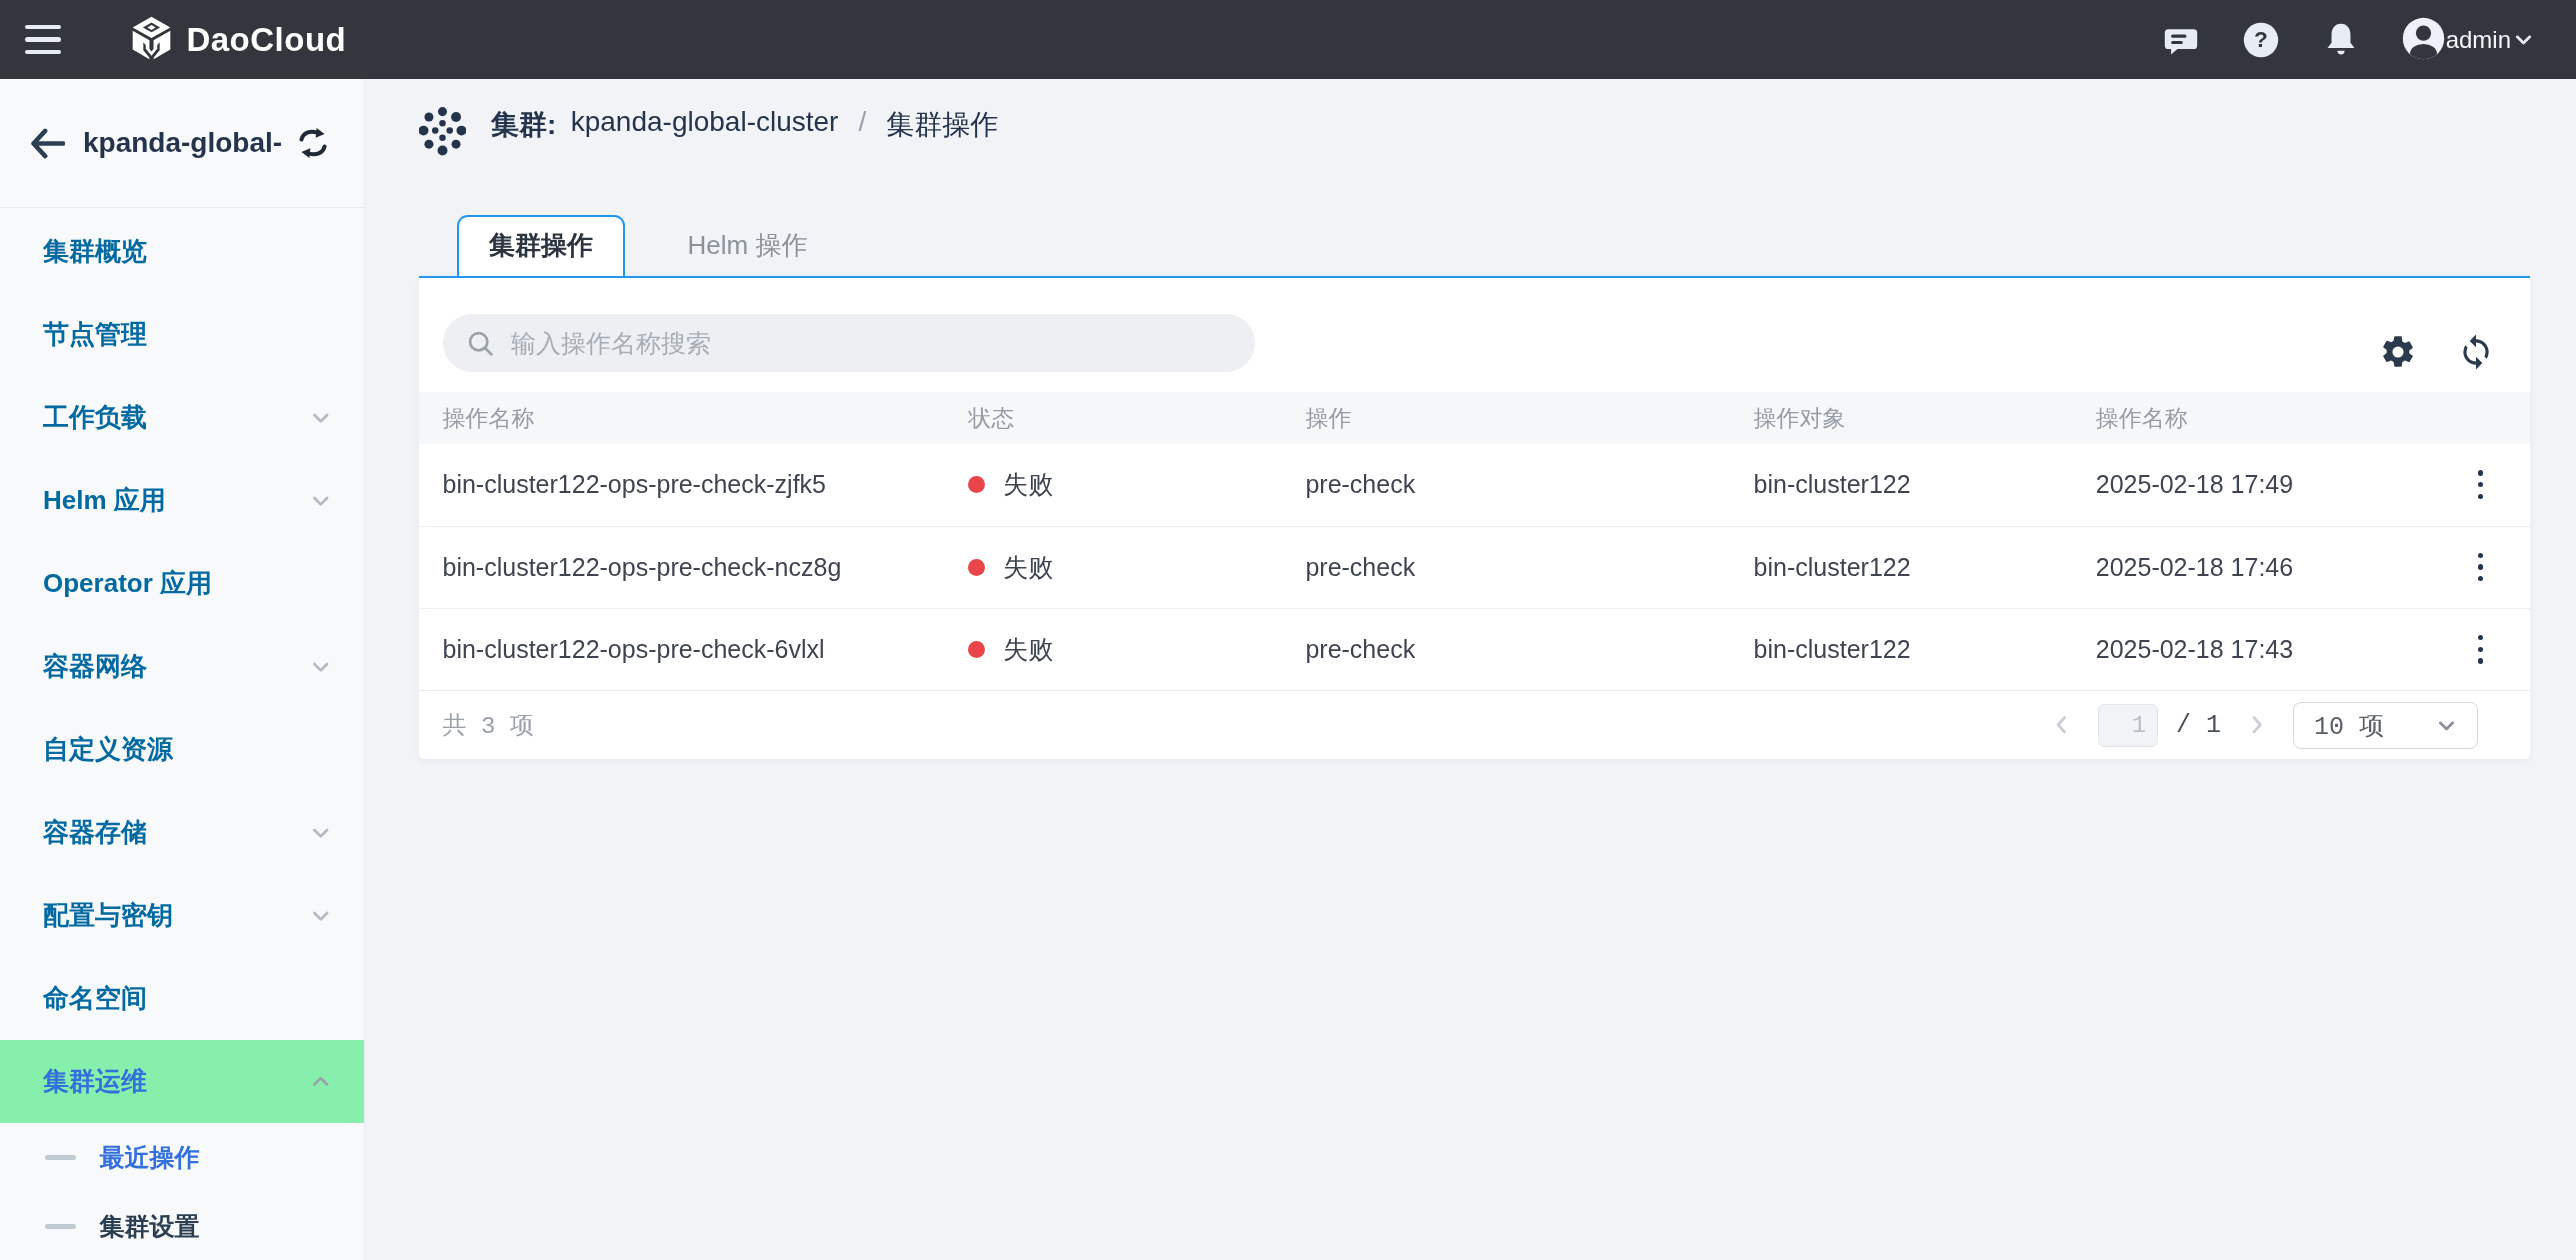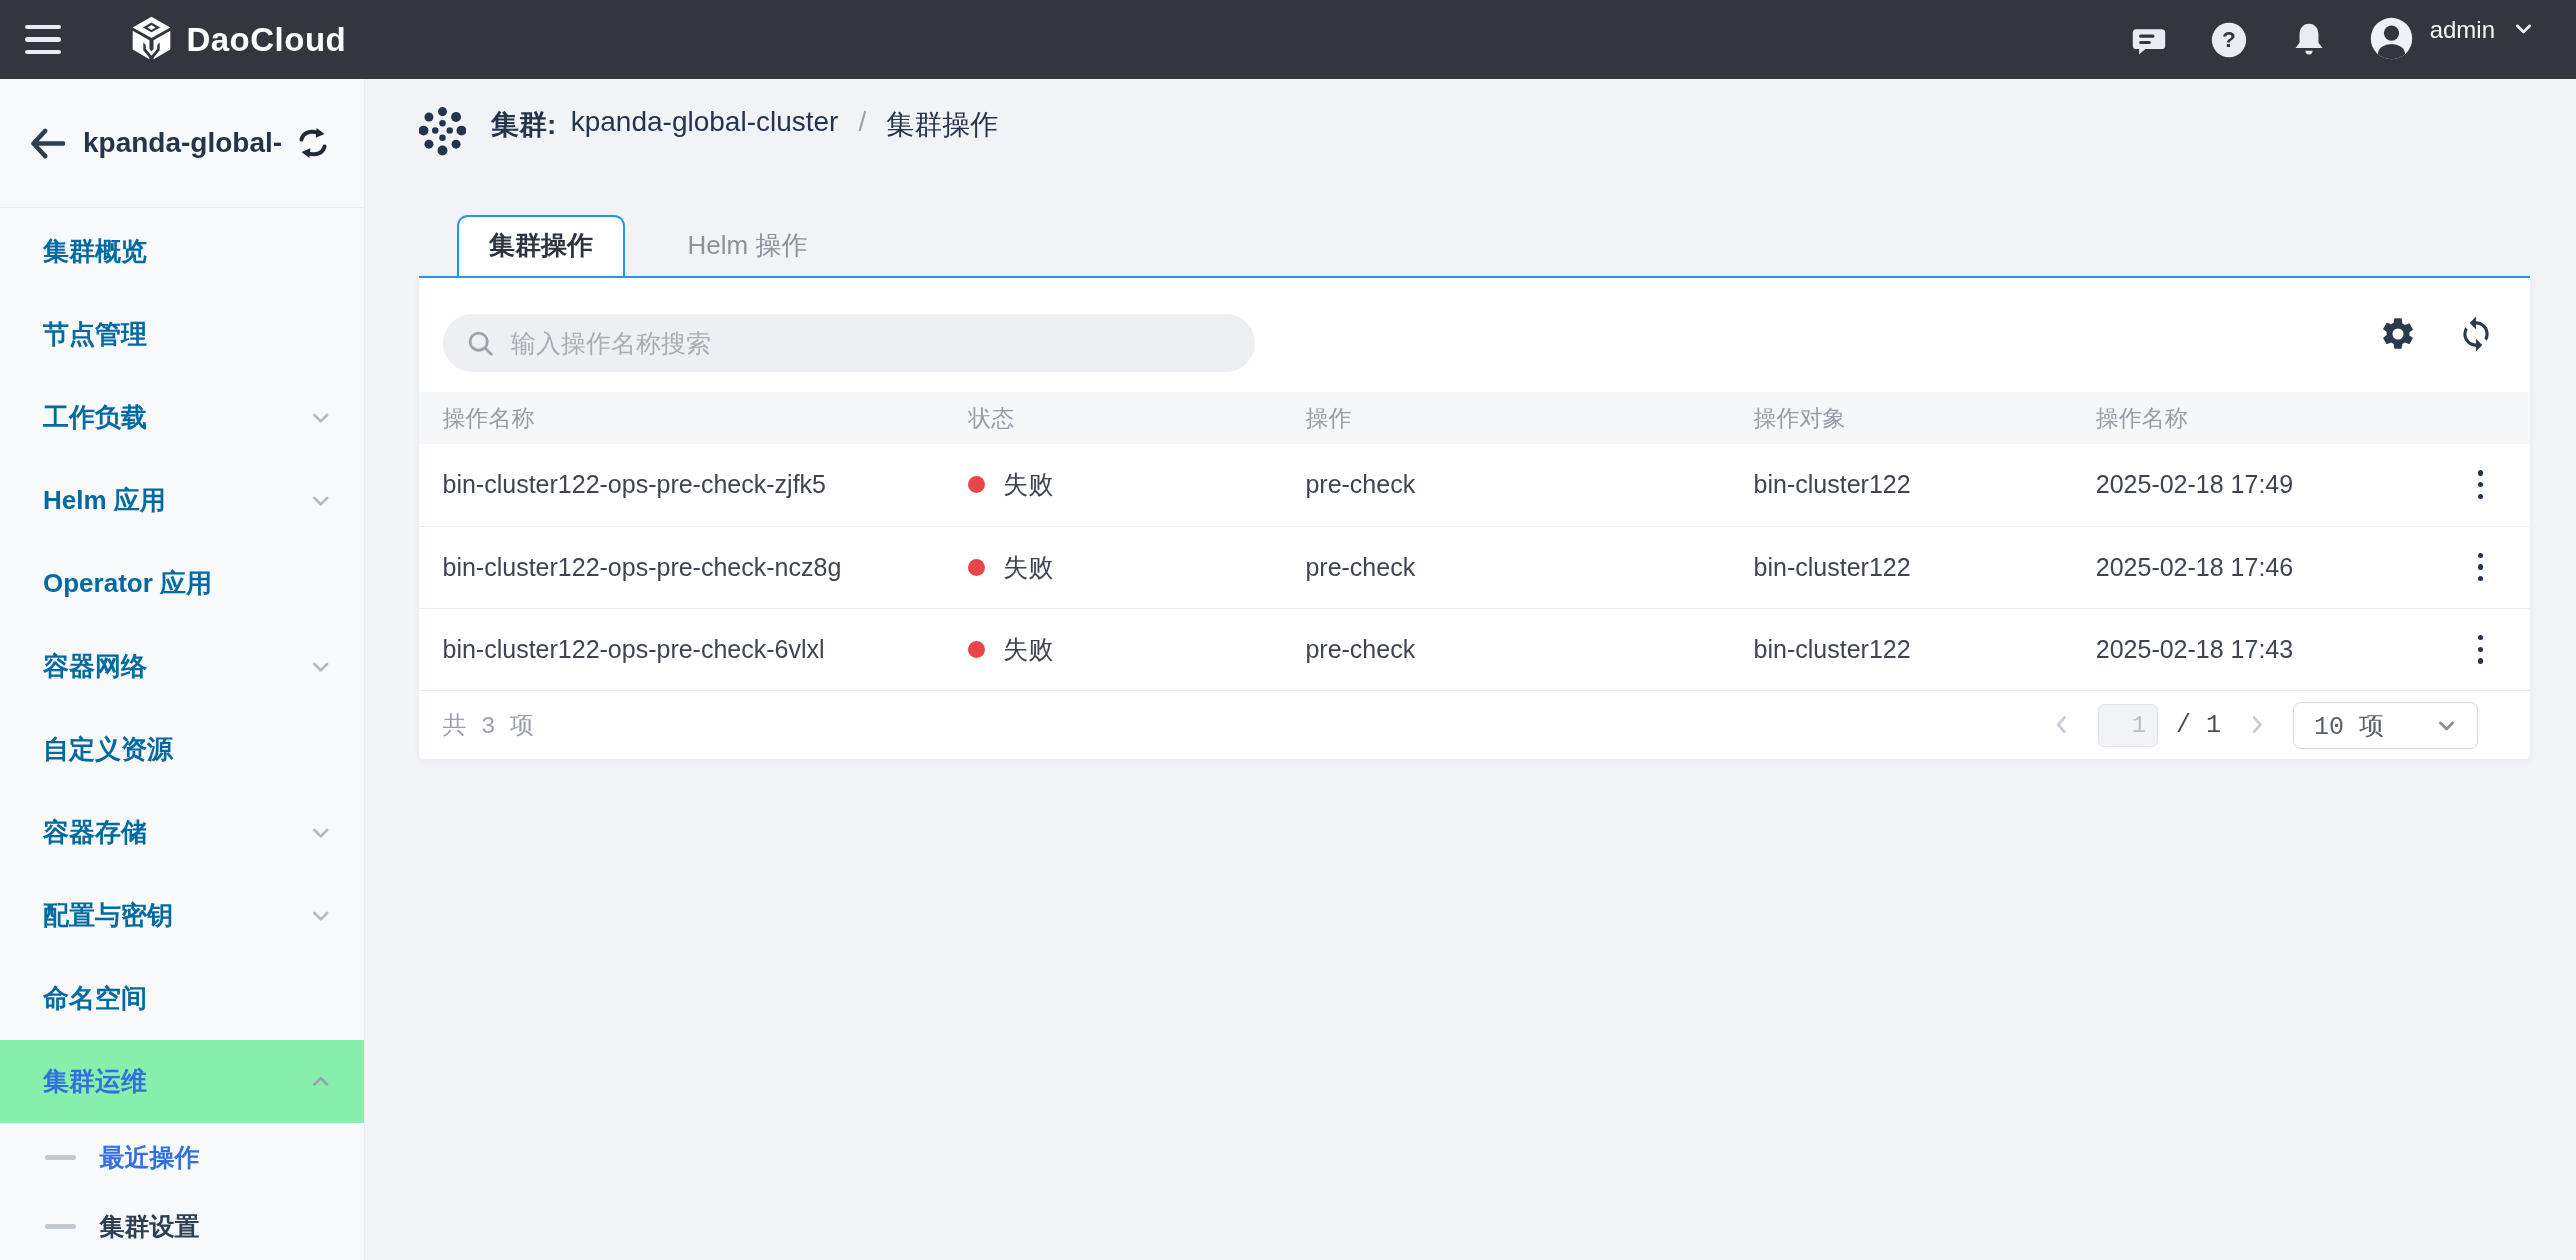--- a/index.html
+++ b/index.html
@@ -12,21 +12,21 @@
   .topbar {
     height:79px; background:#33363d; display:flex; align-items:center;
     padding:0 40px 0 25px; color:#eef2f8;
   }
   .hamburger { width:36px; display:flex; flex-direction:column; gap:8px; cursor:pointer; }
   .hamburger span { display:block; height:4.5px; border-radius:2.7px; background:#e8edf5; }
   .brand { display:flex; align-items:center; gap:14.4px; margin-left:70px; }
   .brand-name { font-size:33px; font-weight:bold; letter-spacing:0.5px; color:#fff; }
   .topbar-right { margin-left:auto; display:flex; align-items:center; gap:40px; }
   .top-icon { width:40px; height:40px; display:flex; align-items:center; justify-content:center; cursor:pointer; }
-  .user-chip { display:flex; gap:16px; cursor:pointer; }
+  .user-chip { display:flex; align-items:center; cursor:pointer; }
   .user-name { font-size:24px; color:#f2f5fa; }
   
   .shell { display:flex; height:1182px; }
   .sidebar {
     width:365px; background:#f7f9fb; border-right:0.9px solid #e9ecf0;
     flex:0 0 365px; display:flex; flex-direction:column;
   }
   .side-head {
     height:130px; display:flex; align-items:center; padding:0 32px 0 27px;
     border-bottom:0.9px solid #e9ecf0;
@@ -67,21 +67,21 @@
     width:168px; background:#fff; color:#2b3440; font-weight:bold;
     border:2.7px solid #1f97ec; border-bottom:none; border-radius:10.8px 10.8px 0 0;
     margin-bottom:-2.7px; padding-bottom:2.7px;
   }
   .tab.inactive { width:245px; color:#8b929c; }
   
   .card {
     background:#fff; border-top:2.7px solid #1f97ec; border-radius:0 0 5.4px 5.4px;
     box-shadow:0 1.8px 7.2px rgba(40,50,70,.05); position:relative; z-index:1;
   }
-  .toolbar { display:flex; align-items:flex-start; padding:36px 34px 20px 23.5px; }
+  .toolbar { display:flex; align-items:flex-end; padding:36px 34px 20px 23.5px; }
   .searchbox {
     width:812px; height:58px; background:#edeff3; border-radius:29px;
     display:flex; align-items:center; padding:0 23.5px; gap:16px;
   }
   .searchbox input {
     border:none; outline:none; background:transparent; flex:1;
     font-size:25px; color:#3f4550; font-family:inherit;
   }
   .searchbox input::placeholder { color:#a7adb6; }
   .toolbar-icons { margin-left:auto; display:flex; align-items:center; gap:38px; }

